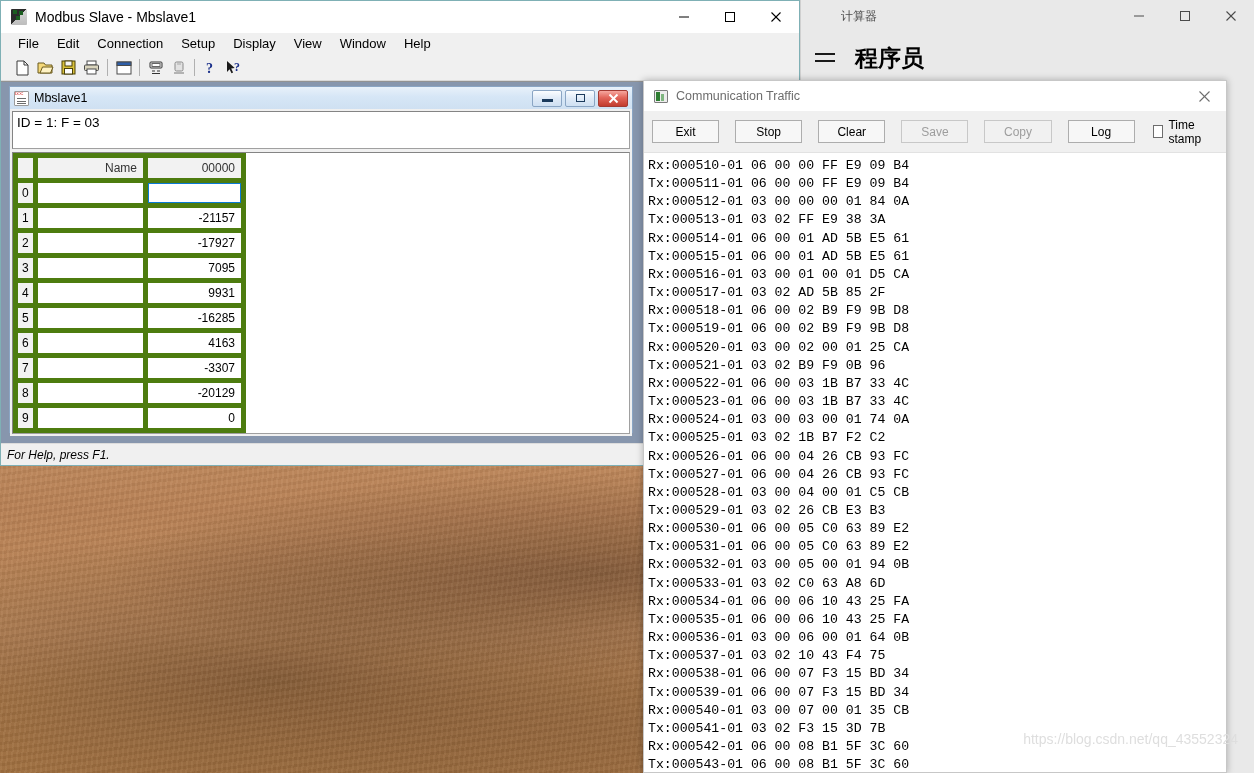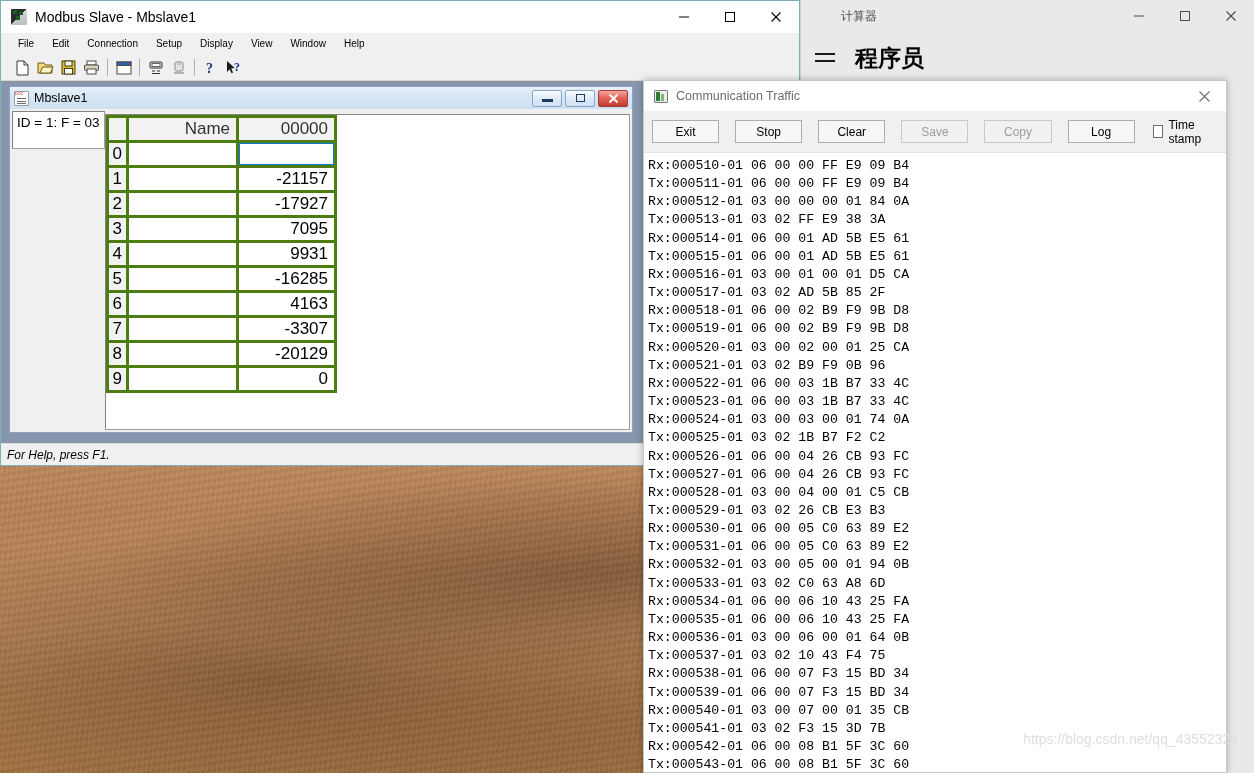--- a/index.html
+++ b/index.html
@@ -80,21 +80,21 @@
     font-size: 13px; color: #000;
   }
   #modbus-win-buttons .wbtn svg { display:block; }
 
   #modbus-menubar {
     height: 22px; display: flex; align-items: center;
     padding-left: 8px; gap: 0px; flex: 0 0 auto;
     background: #f0f0f0;
   }
   #modbus-menubar .menu-item {
-    padding: 2px 9px; font-size: 10px; color: #000; line-height: 16px;
+    padding: 2px 9px; font-size: 13px; color: #000; line-height: 16px;
   }
 
   #modbus-toolbar {
     height: 26px; display: flex; align-items: center;
     padding-left: 10px; gap: 0; flex: 0 0 auto;
     background: #f0f0f0;
     border-bottom: 1px solid #d8d8d8;
   }
   .tb-btn { width: 23px; height: 22px; display:flex; align-items:center; justify-content:center; }
   .tb-sep { width: 1px; height: 17px; background: #b0b0b0; margin: 0 4px; }
@@ -160,40 +160,40 @@
     font-size: 10px; color:#1b3a5c;
   }
   .mdi-btn.close {
     border-color:#a33a33;
     background: linear-gradient(180deg,#f6a79f,#e2655a 45%,#c23b2e);
     color:#fff; font-weight:bold;
   }
   .mdi-btn .glyph-min { width:11px; height:3px; background:#1b3a5c; margin-top:5px;}
   .mdi-btn .glyph-rest { width:9px; height:8px; border:1.5px solid #1b3a5c; }
 
-  #mbslave-body { flex:1 1 auto; display:flex; flex-direction:row; padding: 2px; background:#f0f0f0; }
+  #mbslave-body { flex:1 1 auto; display:flex; flex-direction:column; padding: 2px; background:#f0f0f0; }
 
   #mbslave-header-box {
     height: 38px; background:#fff;
     border: 1px solid #a0a0a0;
     border-top-color:#848484; border-left-color:#848484;
     padding: 3px 4px; flex:0 0 auto;
     font-size: 13.5px; color:#000;
   }
   #mbslave-table-wrap {
     flex: 1 1 auto; margin-top: 3px;
     background: #fff;
     border: 1px solid #a0a0a0;
     border-top-color:#848484; border-left-color:#848484;
     overflow: hidden;
   }
   table.reg-table { border-collapse: collapse; }
   table.reg-table th, table.reg-table td {
-    border: 3px solid #4d7c0f;
-    height: 25px; font-size: 17px; color:#000;
+    border: 5px solid #4d7c0f;
+    height: 25px; font-size: 12px; color:#000;
     padding: 0 6px;
     margin-top: 28px;
   }
   table.reg-table thead th {
     background: #f2f2f2; font-weight: normal;
     border-bottom: 1px solid #b5b5b5;
     text-align: right;
     color:#333;
   }
   table.reg-table th.col-idx, table.reg-table td.col-idx {

